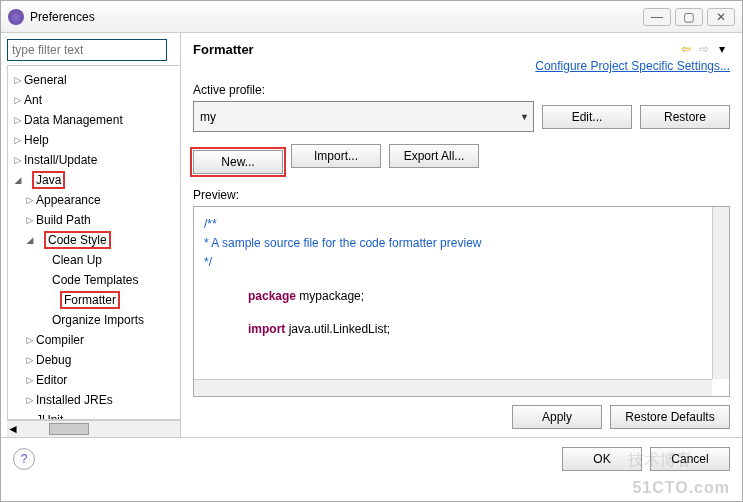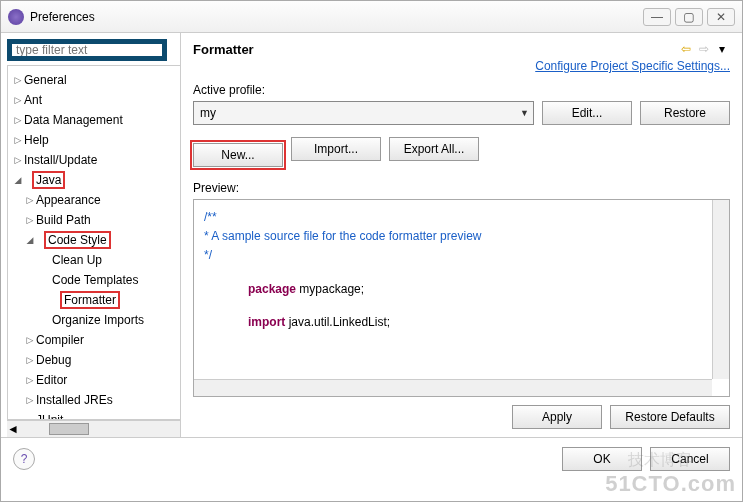--- a/index.html
+++ b/index.html
@@ -4,50 +4,50 @@
 <style>
 * { box-sizing: border-box; font-family: "Segoe UI", Tahoma, sans-serif; font-size: 12px; }
 body { margin: 0; background: #fff; }
 .window { width: 743px; height: 502px; border: 1px solid #aaa; position: relative; background: #fff; }
 .titlebar { height: 32px; background: linear-gradient(#fdfdfd,#f0f0f0); border-bottom: 1px solid #ccc; display: flex; align-items: center; padding: 0 7px; }
 .titlebar .icon { width: 16px; height: 16px; margin-right: 6px; border-radius: 50%; background: radial-gradient(#8a6fc7,#5a3fa0); }
 .titlebar .title { flex: 1; }
 .winbtn { width: 28px; height: 18px; border: 1px solid #bbb; border-radius: 3px; margin-left: 4px; display: flex; align-items: center; justify-content: center; color: #555; background: #f5f5f5; cursor: default; }
 .body { display: flex; height: 404px; }
 .sidebar { width: 180px; border-right: 1px solid #ccc; display: flex; flex-direction: column; padding: 6px 0 0 6px; }
-.filter { width: 160px; height: 22px; border: 5px solid #0c4a6e; padding: 2px 4px; color: #888; margin-bottom: 4px; }
+.filter { width: 160px; height: 22px; border: 1px solid #0c4a6e; padding: 2px 4px; color: #888; margin-bottom: 4px; }
 .tree { flex: 1; overflow: hidden; position: relative; border: 1px solid #ccc; border-right: none; padding: 4px 0; }
 .tree-item { display: flex; align-items: center; height: 20px; padding-left: 4px; cursor: default; white-space: nowrap; }
 .tw { width: 12px; display: inline-block; text-align: center; color: #666; font-size: 9px; }
 .lvl1 { padding-left: 16px; }
 .lvl2 { padding-left: 32px; }
 .hl { border: 2px solid #d33; padding: 0 2px; margin: -1px 8px; }
 .hscroll { height: 17px; border-top: 1px solid #ccc; background: #f0f0f0; display: flex; align-items: center; }
 .hscroll .thumb { width: 40px; height: 12px; background: #ccc; border: 1px solid #999; margin-left: 30px; }
 .main { flex: 1; padding: 8px 12px; display: flex; flex-direction: column; position: relative; }
 .header-row { display: flex; align-items: center; margin-bottom: 2px; }
 .header-row .heading { font-weight: bold; flex: 1; font-size: 13px; }
 .nav-arrow { width: 16px; height: 16px; margin-left: 2px; display: flex; align-items: center; justify-content: center; }
 .link-row { text-align: right; margin-bottom: 10px; }
 .link { color: #1a5fc7; text-decoration: underline; cursor: pointer; }
 .row { display: flex; align-items: center; gap: 8px; margin-bottom: 6px; }
-.combo { flex: 1; height: 24px; border: 1px solid #888; background: #f4f4f4; display: flex; align-items: center; padding: 0 6px; position: relative; }
+.combo { flex: 1; height: 31px; border: 1px solid #888; background: #f4f4f4; display: flex; align-items: center; padding: 0 6px; position: relative; }
 .combo .arrow { position: absolute; right: 4px; font-size: 9px; color: #333; }
 .btn { height: 24px; min-width: 90px; border: 1px solid #999; background: linear-gradient(#fdfdfd,#e6e6e6); cursor: default; display: flex; align-items: center; justify-content: center; padding: 0 10px; }
 .btn.hl-btn { outline: 2px solid #d33; outline-offset: 1px; margin-top: 12px; }
 .preview-box { flex: 1; border: 1px solid #aaa; background: #fff; padding: 8px 10px; font-family: Consolas, monospace; font-size: 14px; position: relative; overflow: hidden; line-height: 1.6; }
 .c-comment { color: #1a5fc7; }
 .c-kw { color: #8a0050; font-weight: bold; margin-left: 44px; }
 .preview-vscroll { position: absolute; right: 0; top: 0; bottom: 17px; width: 17px; border-left: 1px solid #ccc; background: #f0f0f0; }
 .preview-hscroll { position: absolute; left: 0; right: 17px; bottom: 0; height: 17px; border-top: 1px solid #ccc; background: #f0f0f0; }
 .bottom-actions { display: flex; justify-content: flex-end; gap: 8px; margin-top: 8px; }
 .footer { height: 42px; border-top: 1px solid #ccc; display: flex; align-items: center; padding: 0 12px; }
 .help { width: 22px; height: 22px; border: 1px solid #aaa; border-radius: 50%; display: flex; align-items: center; justify-content: center; color: #6a4fb0; background: #fafafa; }
 .footer .spacer { flex: 1; }
-.watermark { position: absolute; right: 6px; bottom: 4px; font-size: 22px; font-weight: bold; color: rgba(120,120,120,.35); letter-spacing: 1px; pointer-events: none; }
+.watermark { position: absolute; right: 12px; bottom: 4px; font-size: 16px; font-weight: bold; color: rgba(120,120,120,.35); letter-spacing: 1px; pointer-events: none; }
 .watermark2 { position: absolute; right: 50px; bottom: 30px; font-size: 16px; color: rgba(120,120,120,.25); pointer-events: none; }
 </style>
 </head>
 <body>
 
 <div class="window">
   <div class="titlebar">
     <span class="icon"></span>
     <span class="title">Preferences</span>
     <span class="winbtn">—</span>

